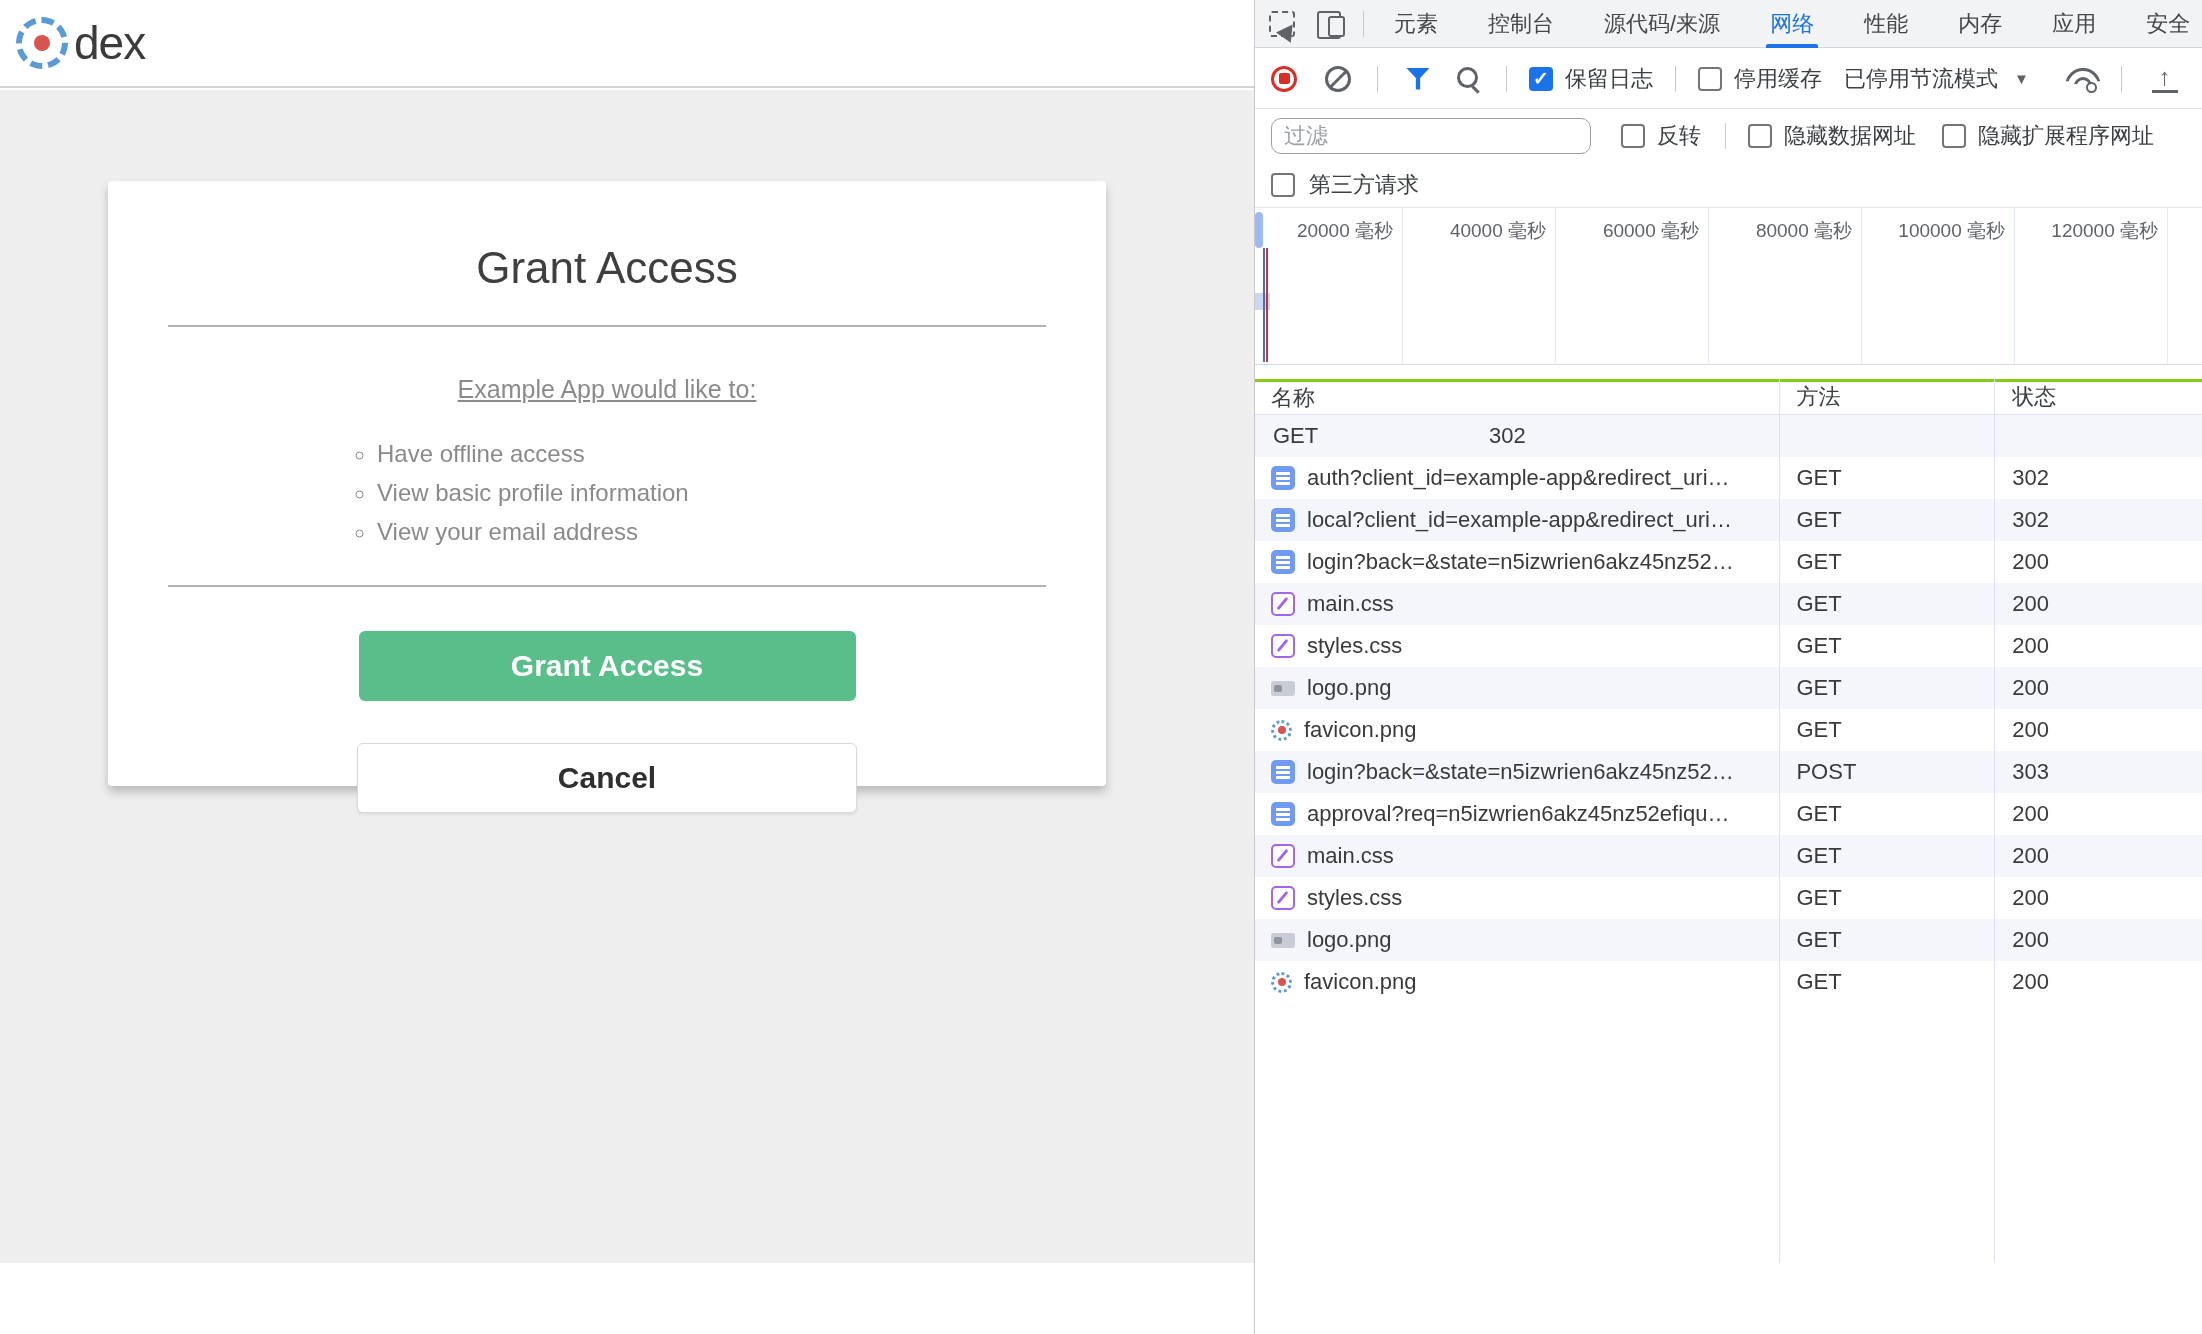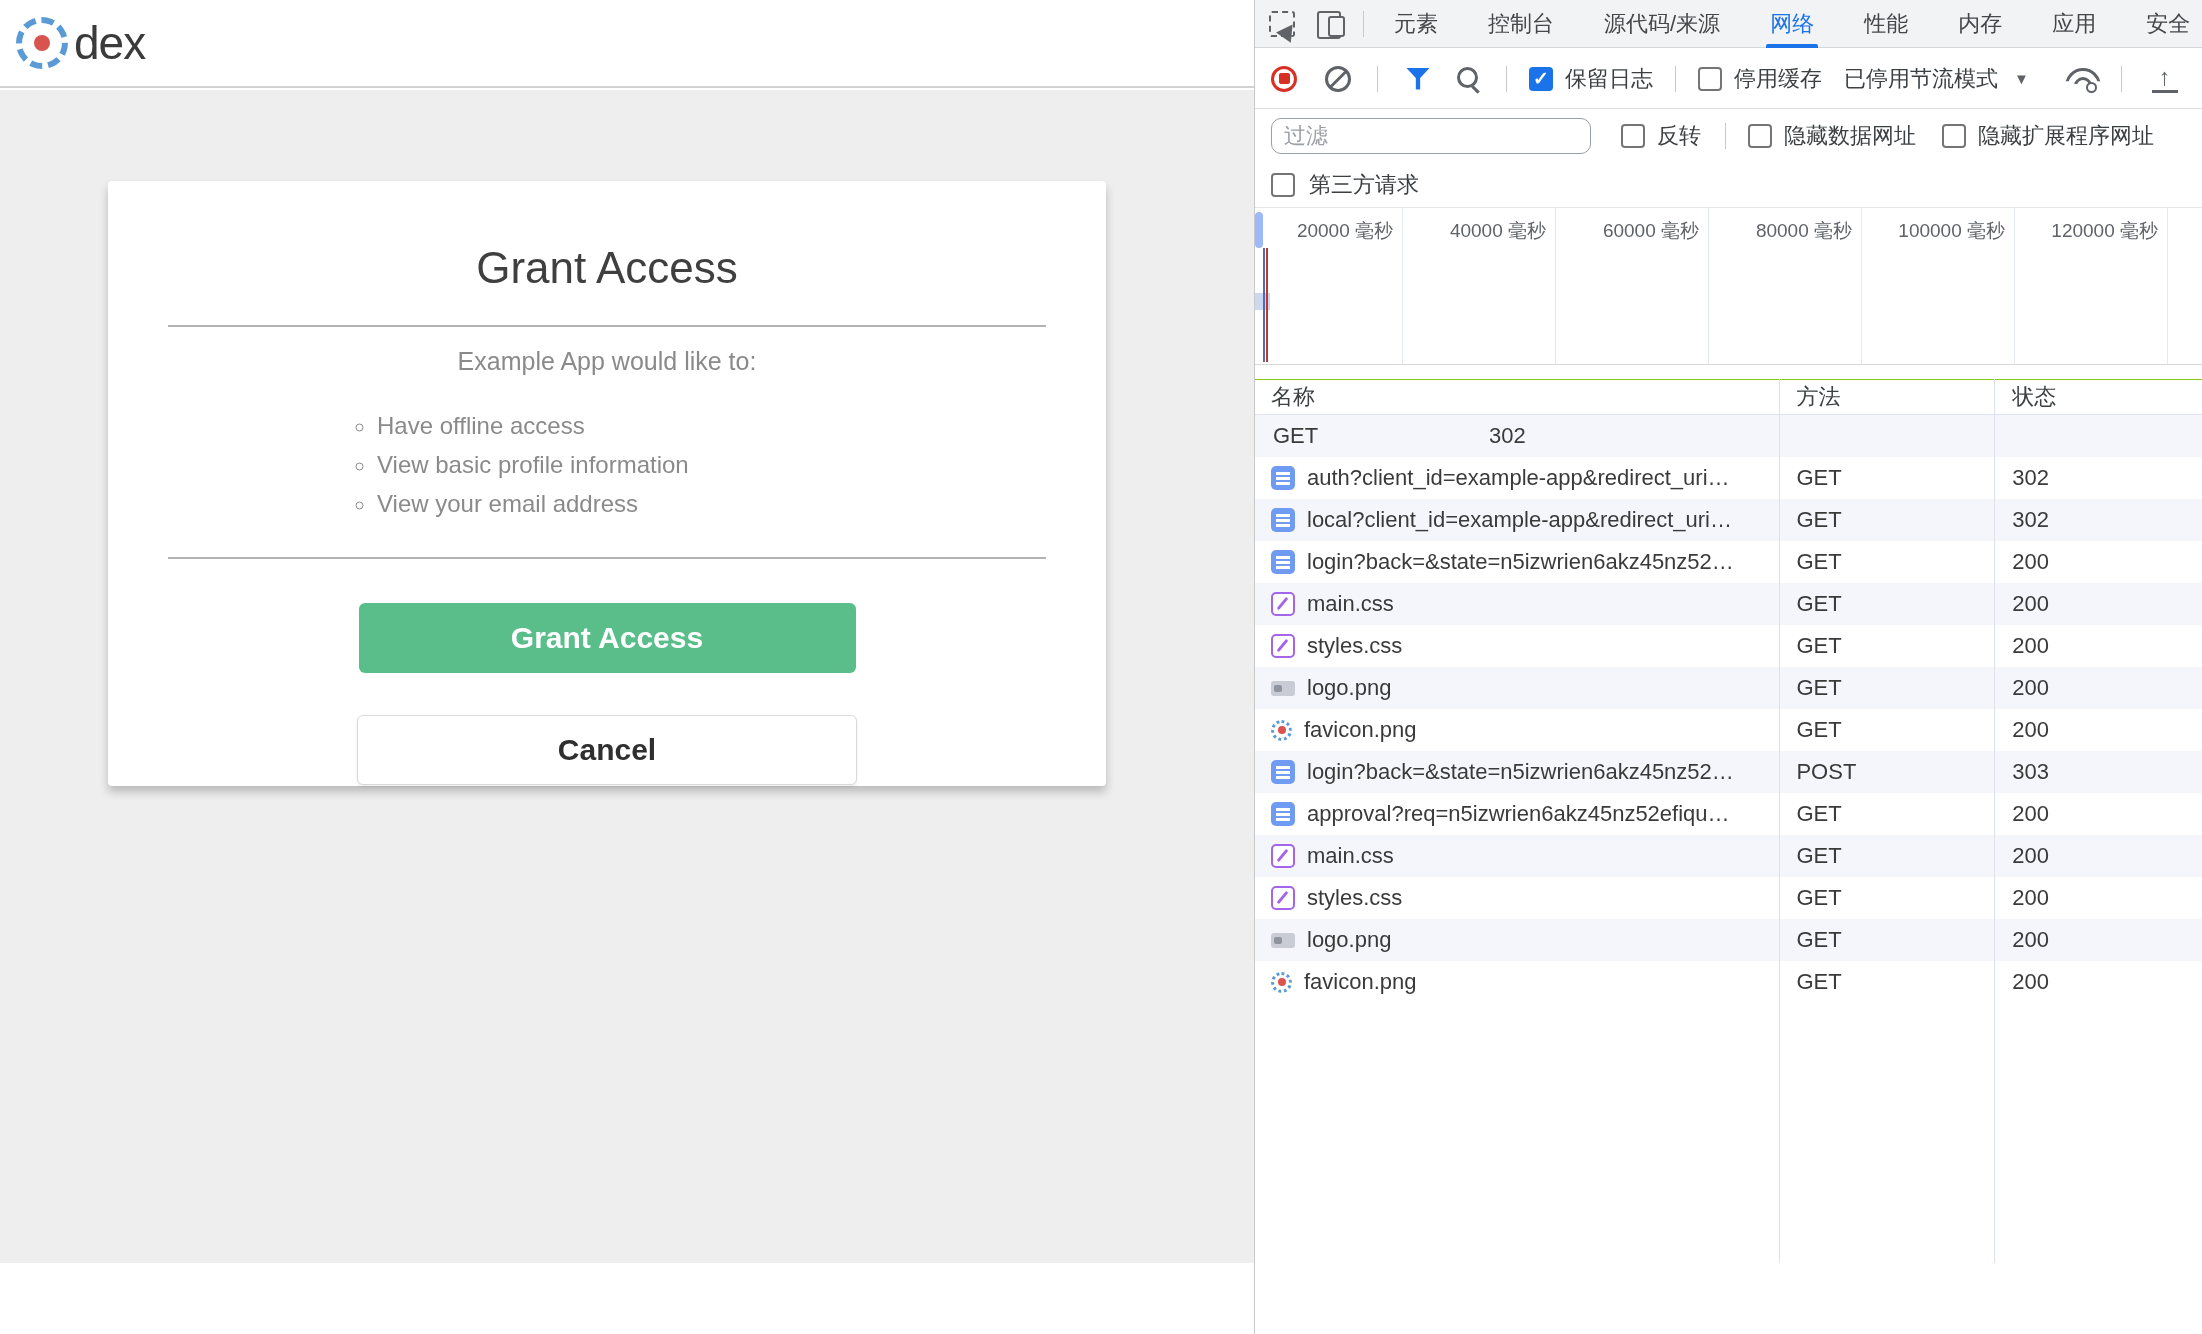--- a/index.html
+++ b/index.html
@@ -14,21 +14,21 @@
   .dex-logo { width:52px; height:52px; border-radius:50%; border:6px dashed #5b9bd5; position:relative; flex:0 0 auto; }
   .dex-logo::after { content:""; position:absolute; left:50%; top:50%; width:16px; height:16px;
     margin:-8px 0 0 -8px; border-radius:50%; background:#d9534f; }
   .brand-text { font-size:46px; color:#3b3b3b; margin-left:6px; letter-spacing:-1px; }
   .page-body { position:absolute; left:0; top:90px; width:100%; height:1173px; background:#eeeeee; }
 
   .consent-card { position:absolute; left:108px; top:91px; width:998px; height:605px; background:#fff;
     border-radius:4px; box-shadow:0 6px 10px rgba(0,0,0,0.22); }
   .card-title { margin-top:62px; text-align:center; font-size:44px; font-weight:400; color:#3f3f3f; }
   .card-hr { border:none; border-top:2px solid #b3b3b3; width:878px; margin:32px auto 0 auto; }
-  .card-intro { margin-top:20px; text-align:center; font-size:25px; color:#8a8a8a; }
+  .card-intro { margin-top:48px; text-align:center; font-size:25px; color:#8a8a8a;text-decoration:underline; }
   .perm-list { width:540px; margin:30px auto 0 auto; padding-left:40px; color:#8a8a8a; }
   .perm-list li { list-style:circle; font-size:24px; line-height:39px; color:#8a8a8a; }
   .btn-grant { display:block; margin:44px auto 0 auto; width:497px; height:70px; background:#5abe8b;
     color:#fff; font-size:30px; font-weight:bold; border:none; border-radius:6px;
     font-family:"Liberation Sans",sans-serif; cursor:pointer; }
   .btn-cancel { display:block; margin:42px auto 0 auto; width:500px; height:70px; background:#fff;
     color:#2f2f2f; font-size:30px; font-weight:bold; border:1px solid #d9d9d9; border-radius:6px;
     box-shadow:0 2px 3px rgba(0,0,0,0.07); font-family:"Liberation Sans",sans-serif; cursor:pointer; }
 
   
@@ -104,21 +104,21 @@
     border-bottom:1px solid #d8d8d8; overflow:hidden; }
   .tl-grid { position:absolute; top:0; bottom:0; width:1px; background:#e3e9f5; }
   .tl-label { position:absolute; top:10px; font-size:19px; color:#5f6368; white-space:nowrap; }
   .tl-handle { position:absolute; left:0; top:4px; width:8px; height:36px; background:#9db9f7; border-radius:4px; }
   .tl-grip { position:absolute; left:0; top:85px; width:15px; height:17px; background:#ccd8f0; }
   .tl-line-blue { position:absolute; left:8px; top:40px; bottom:2px; width:2px; background:#4b6cc4; }
   .tl-line-red { position:absolute; left:11px; top:40px; bottom:2px; width:2px; background:#c0392b; }
 
   
   .dt-table { position:absolute; left:0; top:379px; width:100%; }
-  .tbl-header { height:36px; display:flex; align-items:center; border-top:1px solid #84cc16;
+  .tbl-header { height:36px; display:flex; border-top:3px solid #84cc16;
     border-bottom:1px solid #dfe3ee; background:#fff; font-size:22px; color:#3c4043; }
   .tbl-row { height:42px; display:flex; align-items:center; font-size:22px; color:#3a3a3a; cursor:pointer; }
   .tbl-row.alt { background:#f4f6fb; }
   .col-name { width:524px; padding-left:16px; display:flex; align-items:center; overflow:hidden; white-space:nowrap; }
   .col-method { width:215px; padding-left:18px; }
   .col-status { width:209px; padding-left:19px; }
   .req-label { overflow:hidden; text-overflow:ellipsis; white-space:nowrap; }
   .col-line { position:absolute; top:0; width:1px; height:884px; background:#dbe1ef; }
 
   .ic { flex:0 0 auto; margin-right:12px; }

